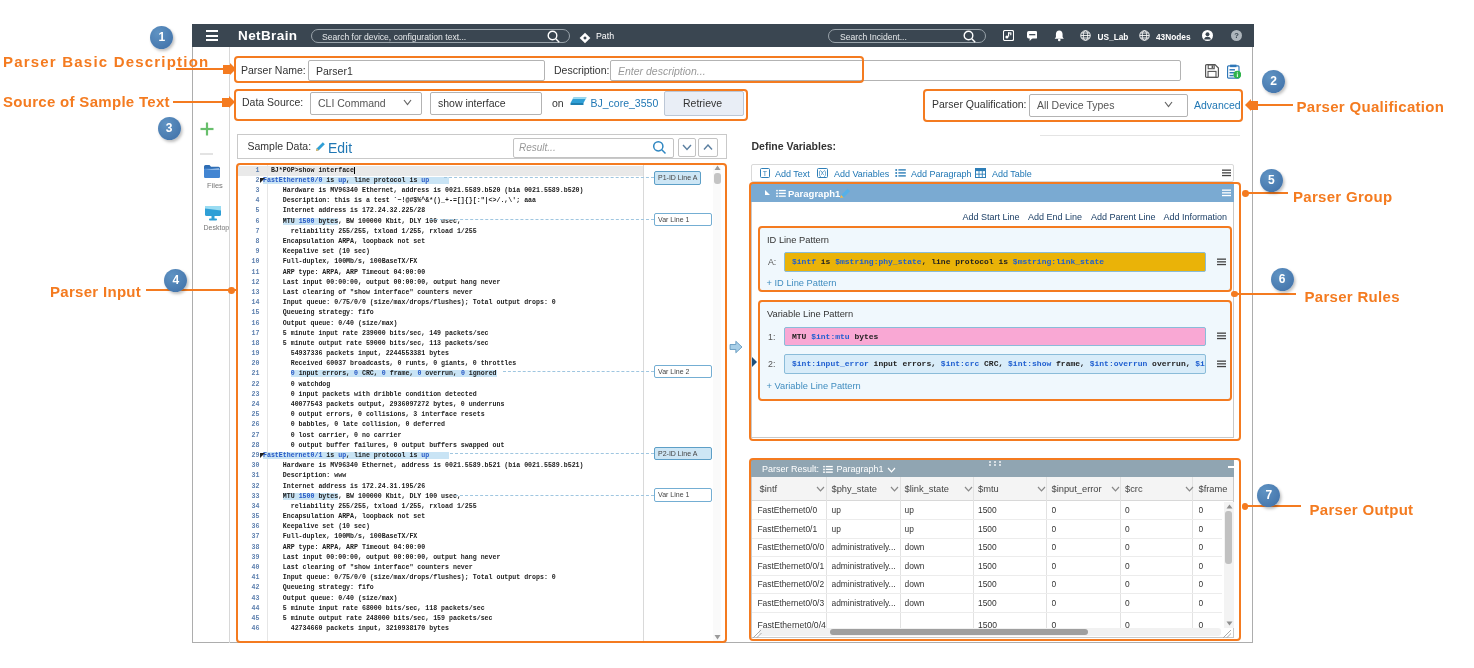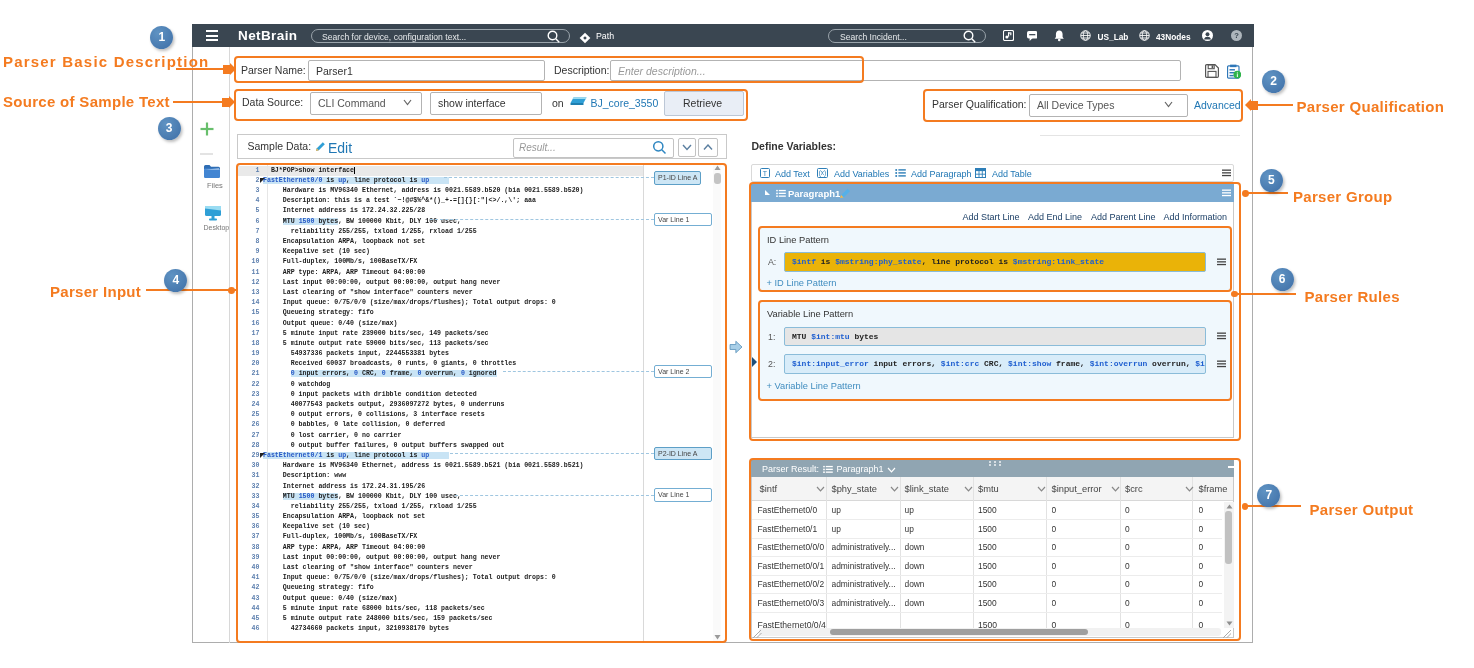--- a/index.html
+++ b/index.html
@@ -359,21 +359,21 @@
   </div>
 <svg class="a" style="left:1216.5px;top:257.5px" width="9" height="8" viewBox="0 0 9 8">
     <rect x="0" y="0.5" width="9" height="1.3" fill="#444"></rect>
     <rect x="0" y="3.2" width="9" height="1.3" fill="#444"></rect>
     <rect x="0" y="5.9" width="9" height="1.3" fill="#444"></rect>
   </svg>
 <div class="txt" style="left:766.5px;top:278px;font-size:9.3px;color:#3f8cbf">+ ID Line Pattern</div>
 <div class="a" style="left:759px;top:302px;width:472px;height:97.5px;background:#f0f8fd;border-radius:3px"></div>
 <div class="txt" style="left:767px;top:309px;font-size:9.3px">Variable Line Pattern</div>
 <div class="txt" style="left:768px;top:331.5px;font-size:8.8px;color:#555">1:</div>
-<div class="a" style="left:784px;top:326.5px;width:422px;height:19.5px;background:#e5e5e5;border:1px solid #8abcd9;border-radius:2px;overflow:hidden">
+<div class="a" style="left:784px;top:326.5px;width:422px;height:19.5px;background:#f9a8d4;border:1px solid #8abcd9;border-radius:2px;overflow:hidden">
     <pre style="font-size:8px;line-height:18px;margin-left:7px;color:#222">MTU <span class="b2">$int:mtu</span> bytes</pre>
   </div>
 <svg class="a" style="left:1216.5px;top:332px" width="9" height="8" viewBox="0 0 9 8">
     <rect x="0" y="0.5" width="9" height="1.3" fill="#444"></rect>
     <rect x="0" y="3.2" width="9" height="1.3" fill="#444"></rect>
     <rect x="0" y="5.9" width="9" height="1.3" fill="#444"></rect>
   </svg>
 <div class="txt" style="left:768px;top:359px;font-size:8.8px;color:#555">2:</div>
 <div class="a" style="left:784px;top:354px;width:422px;height:19.5px;background:#d8ecf9;border:1px solid #8abcd9;border-radius:2px;overflow:hidden">
     <pre style="font-size:8px;line-height:18px;margin-left:7px;color:#222"><span class="b2">$int:input_error</span> input errors, <span class="b2">$int:crc</span> CRC, <span class="b2">$int:show</span> frame, <span class="b2">$int:overrun</span> overrun, <span class="b2">$i</span></pre>

